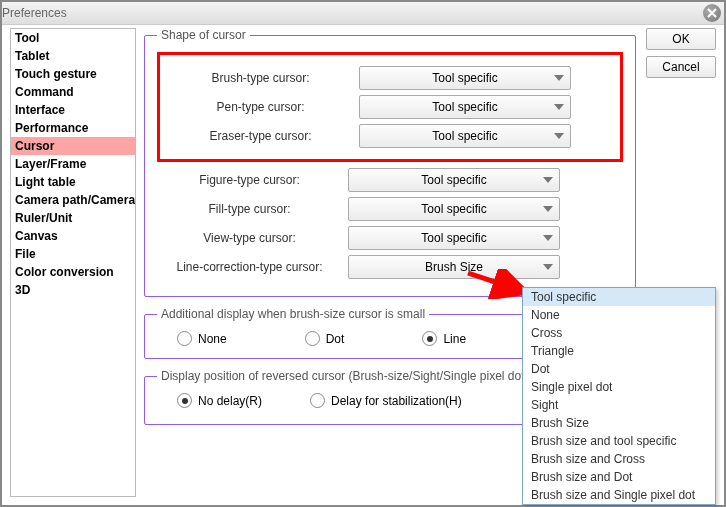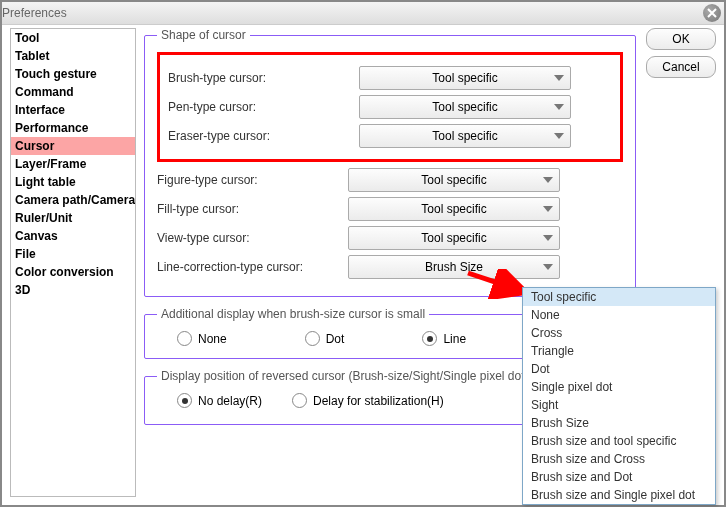--- a/index.html
+++ b/index.html
@@ -71,21 +71,21 @@
   right: 0;
   width: 70px;
 }
 .btn {
   display: block;
   box-sizing: border-box;
   width: 70px;
   height: 22px;
   margin-bottom: 6px;
   border: 1px solid #aaa;
-  border-radius: 9px;
+  border-radius: 2px;
   background: linear-gradient(#fdfdfd, #ececec);
   text-align: center;
   line-height: 20px;
   cursor: default;
 }
 .main {
   position: absolute;
   top: 0;
   left: 134px;
   right: 80px;
@@ -102,21 +102,21 @@
   color: #555;
   padding: 0 4px;
 }
 .row {
   display: flex;
   align-items: center;
   margin: 5px 0;
 }
 .row-label {
   width: 185px;
-  text-align: left;
+  text-align: center;
   padding-right: 6px;
   color: #333;
   white-space: nowrap;
 }
 .dropdown {
   flex: 0 0 210px;
   height: 22px;
   border: 1px solid #aaa;
   border-radius: 2px;
   background: linear-gradient(#fdfdfd, #ebebeb);
@@ -134,21 +134,21 @@
   border-right: 5px solid transparent;
   border-top: 6px solid #777;
 }
 .highlight-box {
   border: 3px solid #ff0000;
   padding: 6px 8px 6px 8px;
   margin-bottom: 6px;
 }
 .radio-row {
   display: flex;
-  gap: 30px;
+  gap: 48px;
   padding-left: 20px;
 }
 .radio-row3 { gap: 78px; }
 .radio {
   display: flex;
   align-items: center;
   gap: 6px;
   cursor: default;
 }
 .radio-circle {

